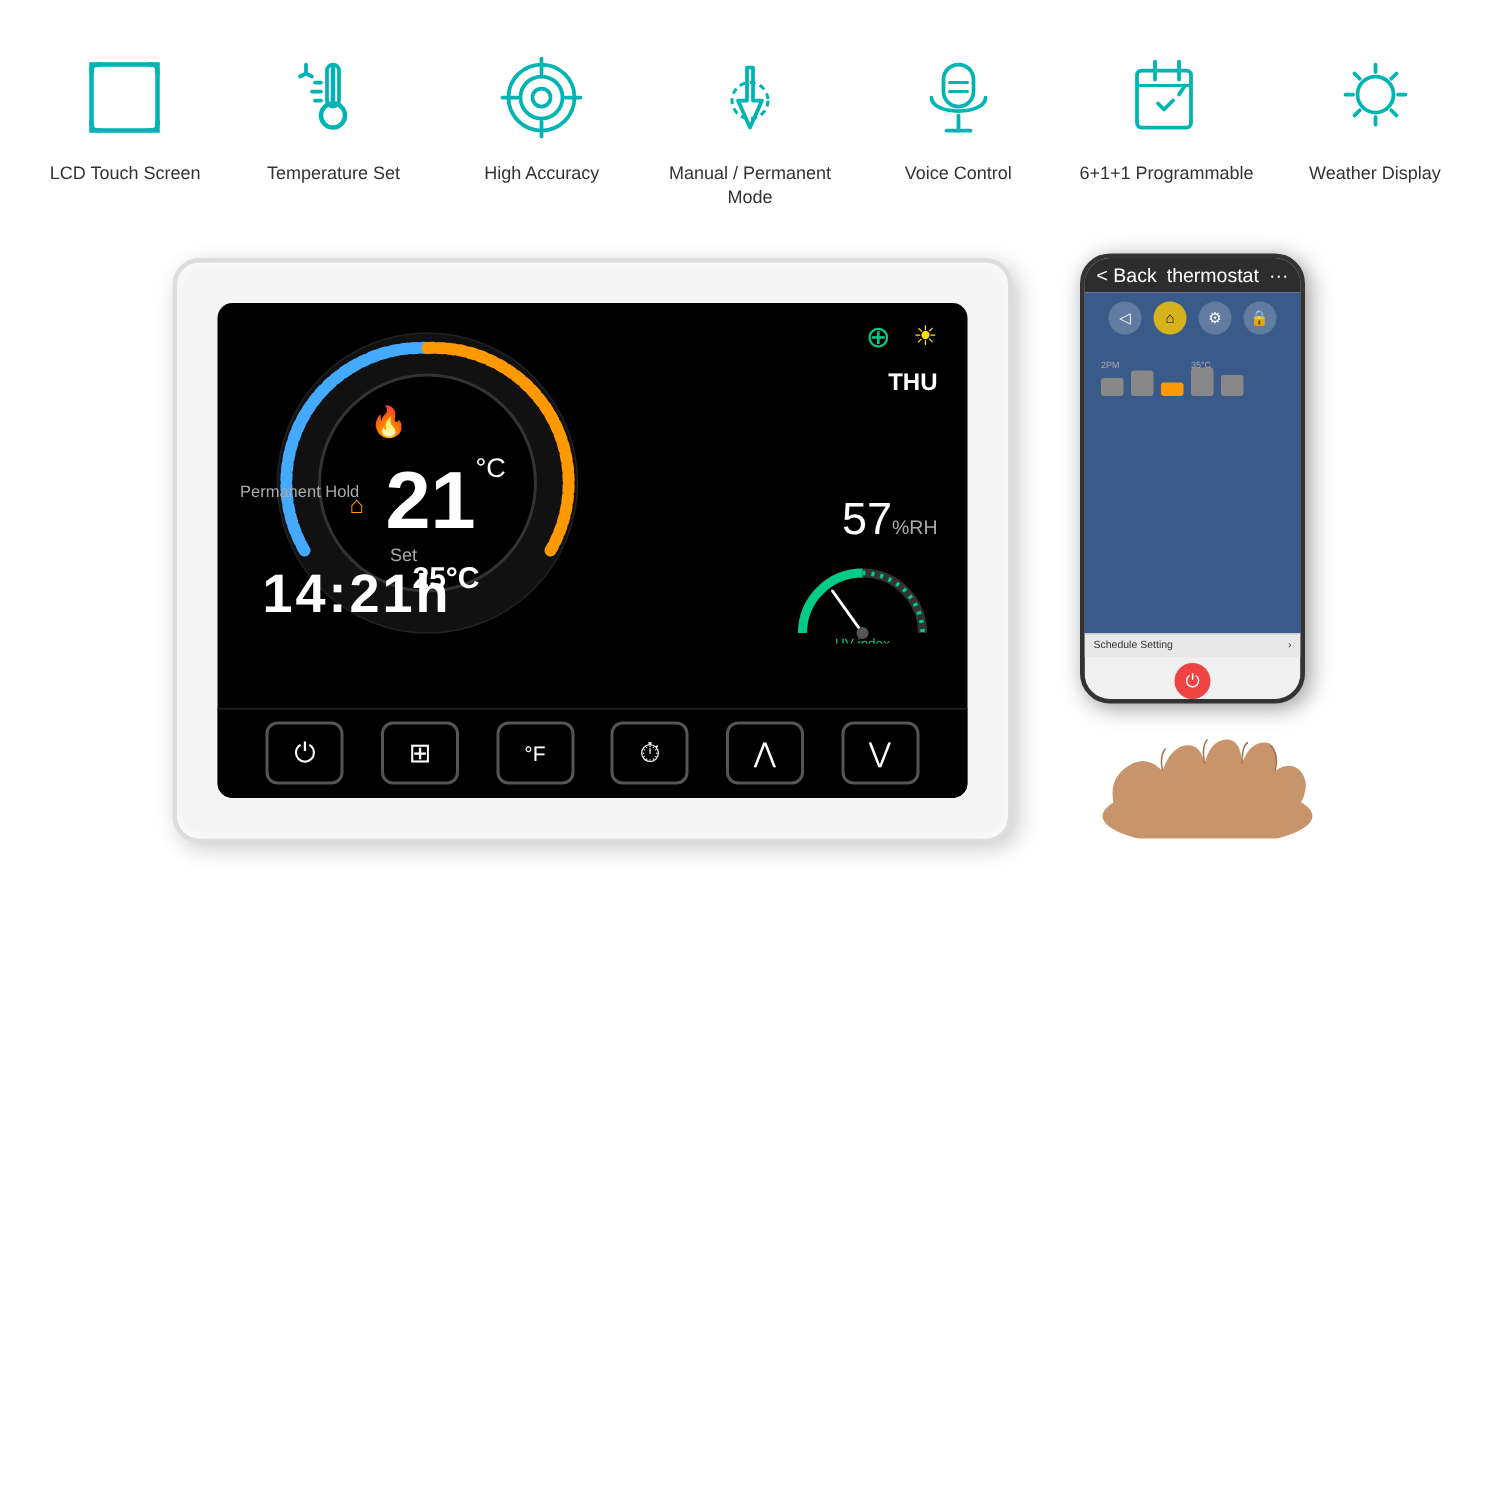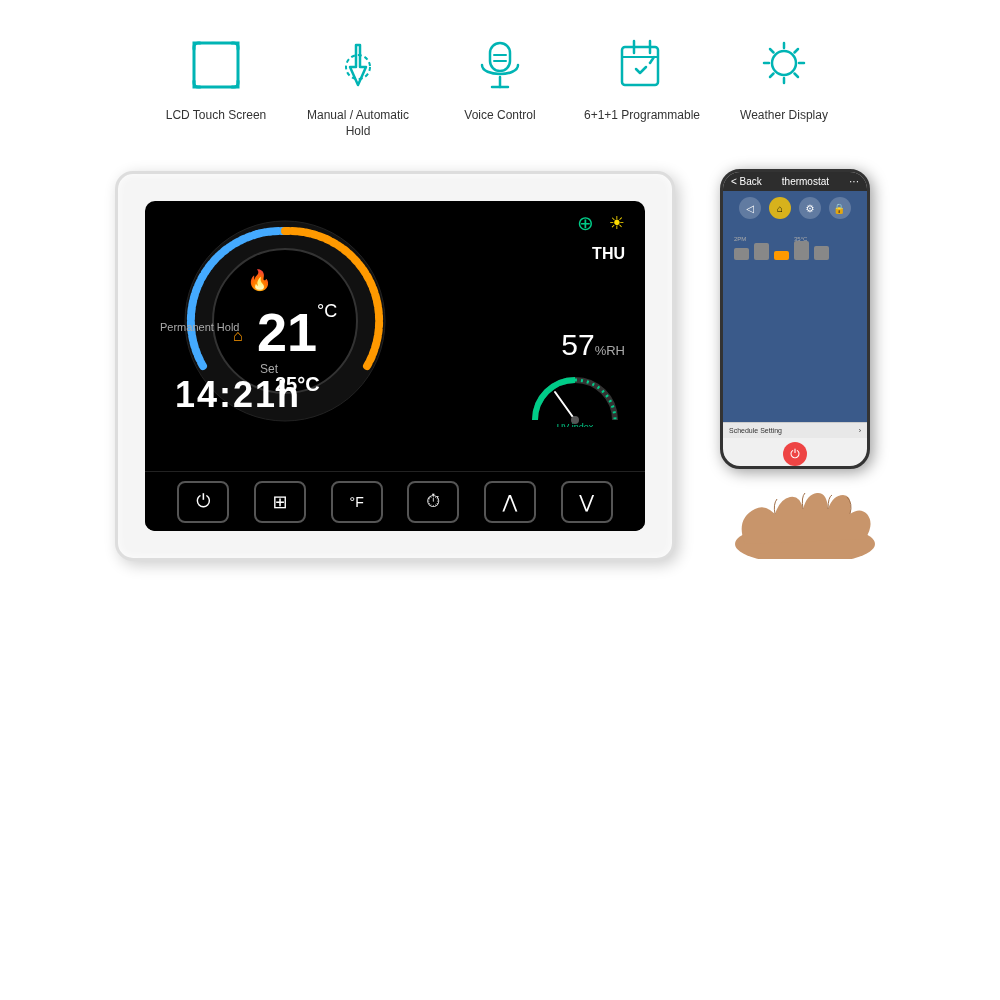--- a/index.html
+++ b/index.html
@@ -190,21 +190,21 @@
       width: 100%;
       height: 100%;
       background: #f0f0f0;
       display: flex;
       flex-direction: column;
     }
 
     .phone-header {
       background: #2d2d2d;
       color: #fff;
-      font-size: 10px;
+      font-size: 13px;
       padding: 4px 8px;
       display: flex;
       justify-content: space-between;
       align-items: flex-start;
     }
     .phone-content {
       flex: 1;
       background: #3a5a8a;
       display: flex;
       flex-direction: column;
@@ -291,31 +291,57 @@
         <rect x="8" y="8" width="44" height="44" rx="4" stroke="#00b4b4" stroke-width="3" fill="none"></rect>
         <path d="M8 14 L8 8 L14 8" stroke="#00b4b4" stroke-width="3" stroke-linecap="round"></path>
         <path d="M52 14 L52 8 L46 8" stroke="#00b4b4" stroke-width="3" stroke-linecap="round"></path>
         <path d="M8 46 L8 52 L14 52" stroke="#00b4b4" stroke-width="3" stroke-linecap="round"></path>
         <path d="M52 46 L52 52 L46 52" stroke="#00b4b4" stroke-width="3" stroke-linecap="round"></path>
       </svg>
     </div>
     <span class="feature-label">LCD Touch Screen</span>
   </div>
 
-
+  <div class="feature-item">
+    <div class="feature-icon">
+      <svg viewBox="0 0 60 60" fill="none">
+        <path d="M30 10 L30 35" stroke="#00b4b4" stroke-width="3" stroke-linecap="round"></path>
+        <circle cx="30" cy="42" r="8" stroke="#00b4b4" stroke-width="3" fill="none"></circle>
+        <path d="M22 20 L18 20 M22 26 L16 26 M22 32 L18 32" stroke="#00b4b4" stroke-width="2.5" stroke-linecap="round"></path>
+        <rect x="26" y="8" width="8" height="28" rx="4" stroke="#00b4b4" stroke-width="2.5" fill="none"></rect>
+        <path d="M12 14 L12 8 M12 14 L8 16 M12 14 L16 16" stroke="#00b4b4" stroke-width="2.5" stroke-linecap="round"></path>
+      </svg>
+    </div>
+    <span class="feature-label">Temperature Set</span>
+  </div>
+
+  <div class="feature-item">
+    <div class="feature-icon">
+      <svg viewBox="0 0 60 60" fill="none">
+        <circle cx="30" cy="30" r="22" stroke="#00b4b4" stroke-width="2.5" fill="none"></circle>
+        <circle cx="30" cy="30" r="14" stroke="#00b4b4" stroke-width="2.5" fill="none"></circle>
+        <circle cx="30" cy="30" r="6" stroke="#00b4b4" stroke-width="2.5" fill="none"></circle>
+        <line x1="30" y1="4" x2="30" y2="14" stroke="#00b4b4" stroke-width="2.5" stroke-linecap="round"></line>
+        <line x1="30" y1="46" x2="30" y2="56" stroke="#00b4b4" stroke-width="2.5" stroke-linecap="round"></line>
+        <line x1="4" y1="30" x2="14" y2="30" stroke="#00b4b4" stroke-width="2.5" stroke-linecap="round"></line>
+        <line x1="46" y1="30" x2="56" y2="30" stroke="#00b4b4" stroke-width="2.5" stroke-linecap="round"></line>
+      </svg>
+    </div>
+    <span class="feature-label">High Accuracy</span>
+  </div>
 
   <div class="feature-item">
     <div class="feature-icon">
       <svg viewBox="0 0 60 60" fill="none">
         <path d="M28 10 L28 32 L22 32 L30 50 L38 32 L32 32 L32 10 Z" stroke="#00b4b4" stroke-width="2.5" fill="none" stroke-linejoin="round"></path>
         <circle cx="30" cy="32" r="12" stroke="#00b4b4" stroke-width="2" stroke-dasharray="4 3" fill="none"></circle>
       </svg>
     </div>
     <span class="feature-label">Manual /
-Automatic Hold</span>
+Permanent Mode</span>
   </div>
 
   <div class="feature-item">
     <div class="feature-icon">
       <svg viewBox="0 0 60 60" fill="none">
         <rect x="20" y="8" width="20" height="28" rx="10" stroke="#00b4b4" stroke-width="2.5" fill="none"></rect>
         <path d="M12 30 C12 42 48 42 48 30" stroke="#00b4b4" stroke-width="2.5" fill="none" stroke-linecap="round"></path>
         <line x1="30" y1="42" x2="30" y2="52" stroke="#00b4b4" stroke-width="2.5" stroke-linecap="round"></line>
         <line x1="22" y1="52" x2="38" y2="52" stroke="#00b4b4" stroke-width="2.5" stroke-linecap="round"></line>
         <line x1="24" y1="20" x2="36" y2="20" stroke="#00b4b4" stroke-width="2" stroke-linecap="round"></line>

